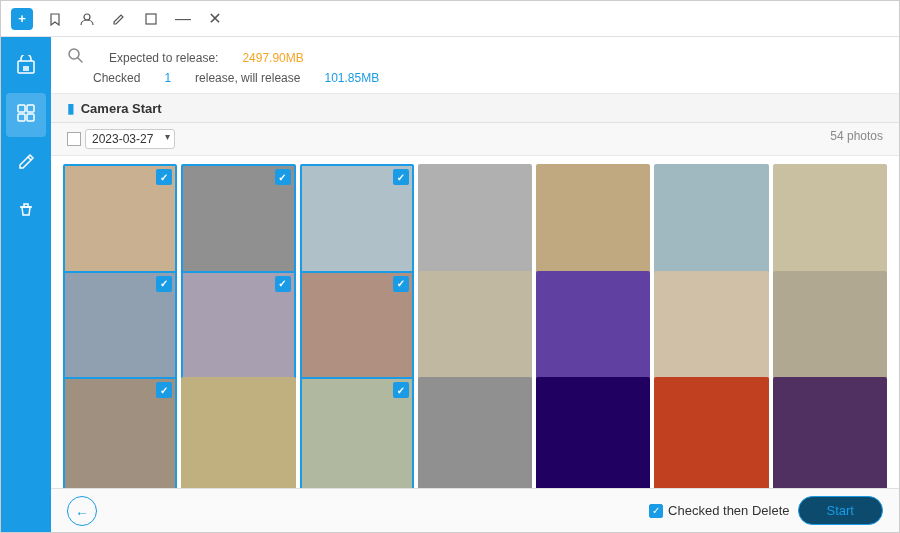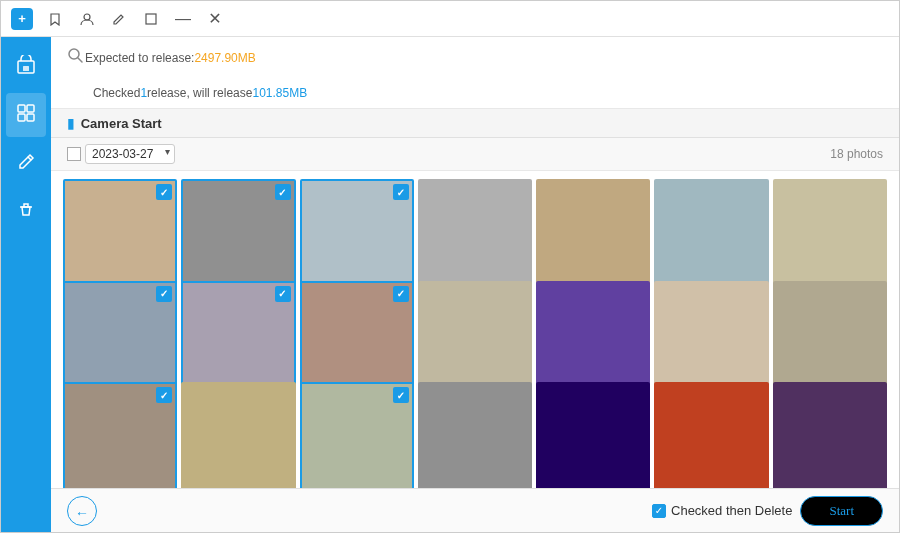--- a/index.html
+++ b/index.html
@@ -22,32 +22,32 @@
     .sidebar { width: 50px; background: #1a9be6; display: flex; flex-direction: column; align-items: center; padding: 8px 0; gap: 4px; }
     .sidebar-item { width: 40px; height: 44px; display: flex; flex-direction: column; align-items: center; justify-content: center; border-radius: 4px; cursor: pointer; color: rgba(255,255,255,0.7); gap: 2px; }
     .sidebar-item:hover, .sidebar-item.active { background: rgba(255,255,255,0.2); color: #fff; }
     .sidebar-icon { font-size: 18px; }
 
     
     .content { flex: 1; display: flex; flex-direction: column; background: #fff; overflow: hidden; }
 
     
     .info-bar { padding: 10px 16px 8px; border-bottom: 1px solid #e8e8e8; }
-    .info-row { display: flex; align-items: center; gap: 0; font-size: 12px; color: #555; }
+    .info-row { display: flex; align-items: center; gap: 24px; font-size: 12px; color: #555; }
     .info-row .search-icon { font-size: 16px; color: #888; }
     .info-blue { color: #1a9be6; }
     .info-orange { color: #f5a623; }
 
     
     .section-header { padding: 6px 16px; background: #f5f5f5; border-bottom: 1px solid #e0e0e0; display: flex; align-items: center; gap: 6px; }
     .section-header-icon { color: #1a9be6; font-size: 14px; }
     .section-title { font-size: 13px; font-weight: 600; color: #333; }
 
     
-    .filter-row { padding: 6px 16px; background: #f8f8f8; border-bottom: 1px solid #e8e8e8; display: flex; align-items: center; justify-content: space-between; }
+    .filter-row { padding: 6px 16px; background: #f8f8f8; border-bottom: 1px solid #e8e8e8; display: flex; justify-content: space-between; }
     .date-select-wrap { display: flex; align-items: center; gap: 4px; }
     .checkbox-square { width: 14px; height: 14px; border: 1.5px solid #aaa; background: #fff; display: inline-block; }
     .date-dropdown { border: 1px solid #ccc; background: #fff; padding: 2px 20px 2px 6px; font-size: 12px; color: #333; border-radius: 3px; cursor: pointer; appearance: none; position: relative; }
     .date-dropdown-wrap { position: relative; display: inline-block; }
     .date-dropdown-wrap::after { content: '▾'; position: absolute; right: 5px; top: 2px; font-size: 10px; color: #555; pointer-events: none; }
     .photo-count { font-size: 12px; color: #888; }
 
     
     .photo-grid { flex: 1; overflow-y: auto; padding: 8px 12px; display: grid; grid-template-columns: repeat(7, 1fr); gap: 4px; align-content: start; }
     .photo-cell { position: relative; aspect-ratio: 1; background: #ddd; overflow: hidden; border-radius: 2px; }
@@ -56,21 +56,21 @@
     .photo-check span { color: #fff; font-size: 10px; font-weight: bold; }
     .photo-cell.checked { border: 2px solid #1a9be6; }
 
     
     .bottom-bar { height: 44px; border-top: 1px solid #e0e0e0; display: flex; align-items: center; padding: 0 16px; justify-content: space-between; background: #fafafa; }
     .back-btn { width: 30px; height: 30px; border: 1.5px solid #1a9be6; border-radius: 50%; background: transparent; display: flex; align-items: center; justify-content: center; cursor: pointer; color: #1a9be6; font-size: 14px; }
     .export-wrap { display: flex; align-items: center; gap: 8px; }
     .export-checkbox { display: flex; align-items: center; gap: 5px; font-size: 13px; color: #333; cursor: pointer; }
     .checkbox-checked { width: 14px; height: 14px; background: #1a9be6; border: 1.5px solid #1a9be6; border-radius: 2px; display: flex; align-items: center; justify-content: center; }
     .checkbox-checked span { color: #fff; font-size: 10px; }
-    .start-btn { padding: 6px 28px; background: #000000; border: 1.5px solid #1a9be6; border-radius: 20px; color: #1a9be6; font-size: 13px; cursor: pointer; font-family: Liberation Serif, serif; }
+    .start-btn { padding: 6px 28px; background: #0c4a6e; border: 1.5px solid #1a9be6; border-radius: 20px; color: #1a9be6; font-size: 13px; cursor: pointer; }
 
     .photo-grid::-webkit-scrollbar { width: 6px; }
     .photo-grid::-webkit-scrollbar-track { background: #f0f0f0; }
     .photo-grid::-webkit-scrollbar-thumb { background: #ccc; border-radius: 3px; }
   </style>
 </head>
 <body>
 
 <div class="window">
 
@@ -151,21 +151,21 @@
         <div class="info-row">
           <span class="search-icon">
             <svg width="18" height="18" viewBox="0 0 18 18" fill="none">
                 <circle cx="7" cy="7" r="5" stroke="#888" stroke-width="1.5"></circle>
                 <path d="M11 11l4 4" stroke="#888" stroke-width="1.5" stroke-linecap="round"></path>
               </svg>
           </span>
           <span>Expected to release:</span>
           <span class="info-orange">2497.90MB</span>
         </div>
-        <div class="info-row" style="margin-top:17px; padding-left:26px;">
+        <div class="info-row" style="margin-top:2px; padding-left:26px;">
           <span>Checked</span>
           <span class="info-blue">1</span>
           <span>release, will release</span>
           <span class="info-blue">101.85MB</span>
         </div>
       </div>
 
       <div class="section-header">
         <span class="section-header-icon">▮</span>
         <span class="section-title">Camera Start</span>
@@ -173,21 +173,21 @@
 
       <div class="filter-row">
         <div class="date-select-wrap">
           <div class="checkbox-square"></div>
           <div class="date-dropdown-wrap">
             <select class="date-dropdown">
               <option>2023-03-27</option>
             </select>
           </div>
         </div>
-        <span class="photo-count">18 photos</span>
+        <span class="photo-count">54 photos</span>
       </div>
 
       <div class="photo-grid" id="photo-grid">
       <div class="photo-cell checked">
             <div class="photo-placeholder" style="background: rgb(200, 176, 144); width: 100%; height: 100%;"></div>
             <svg width="100%" height="100%" style="position: absolute; top: 0px; left: 0px; opacity: 0.3;"></svg>
             <div class="photo-check">
               <span>✓</span>
             </div>
           </div>

